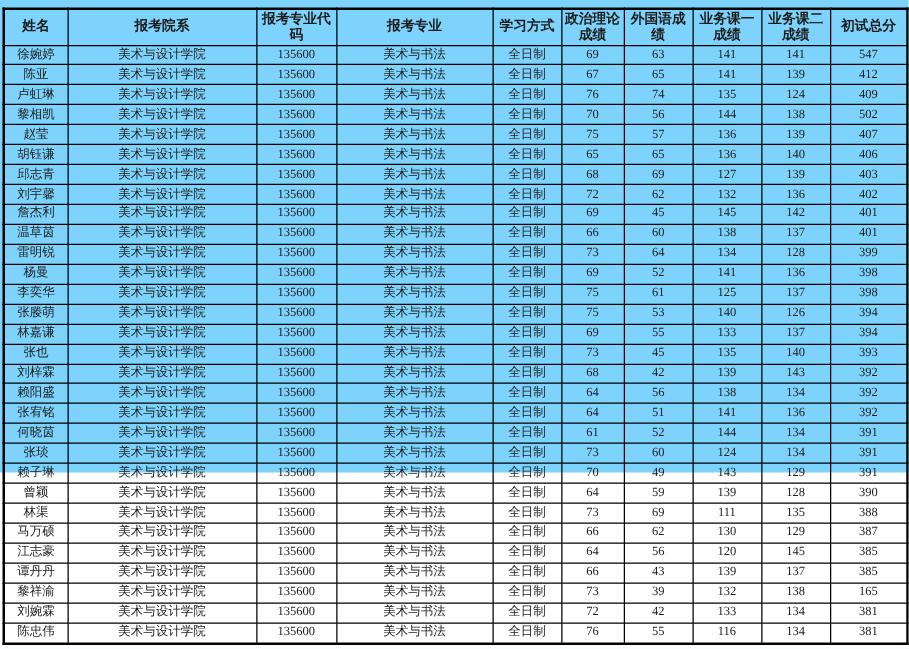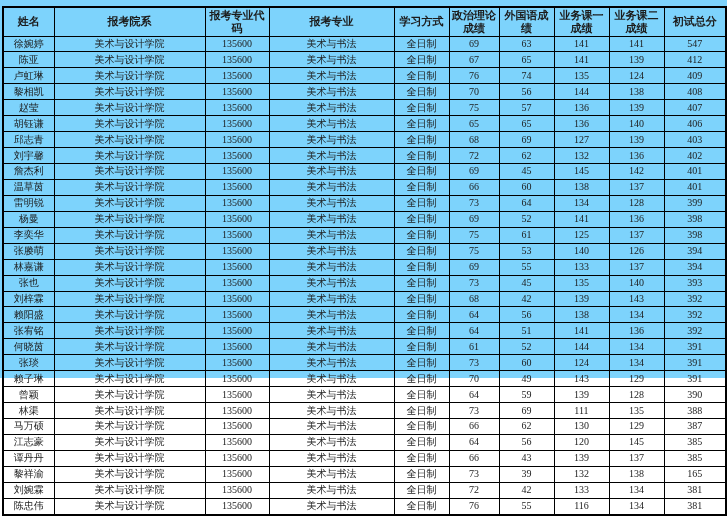--- a/index.html
+++ b/index.html
@@ -137,21 +137,21 @@
         <tr>
           <td>黎相凯</td>
           <td>美术与设计学院</td>
           <td>135600</td>
           <td>美术与书法</td>
           <td>全日制</td>
           <td>70</td>
           <td>56</td>
           <td>144</td>
           <td>138</td>
-          <td>408</td>
+          <td>502</td>
         </tr>
         <tr>
           <td>赵莹</td>
           <td>美术与设计学院</td>
           <td>135600</td>
           <td>美术与书法</td>
           <td>全日制</td>
           <td>75</td>
           <td>57</td>
           <td>136</td>

